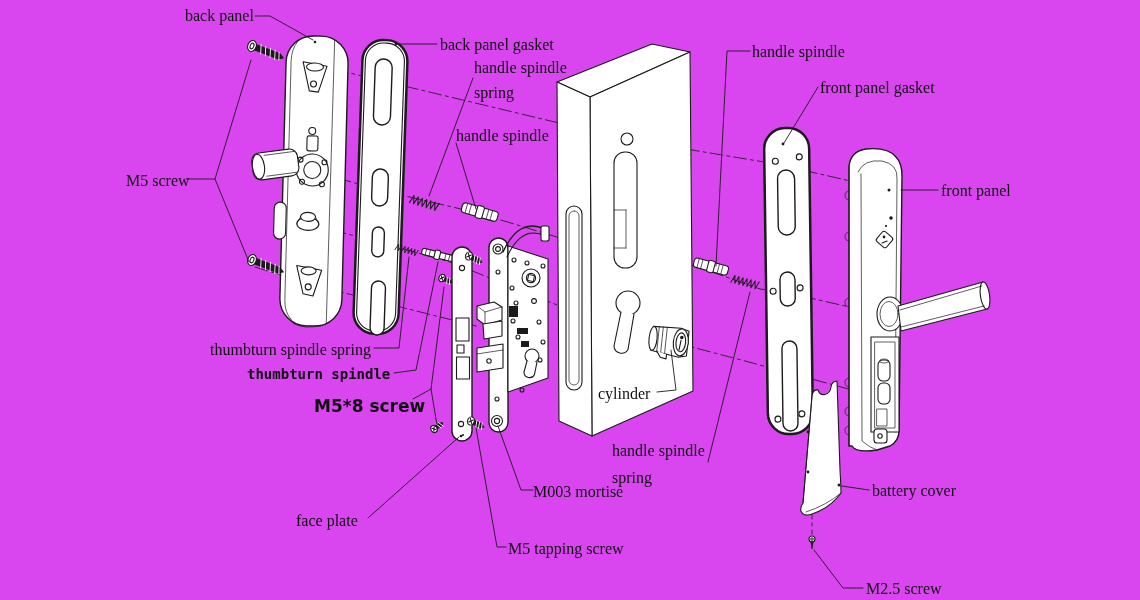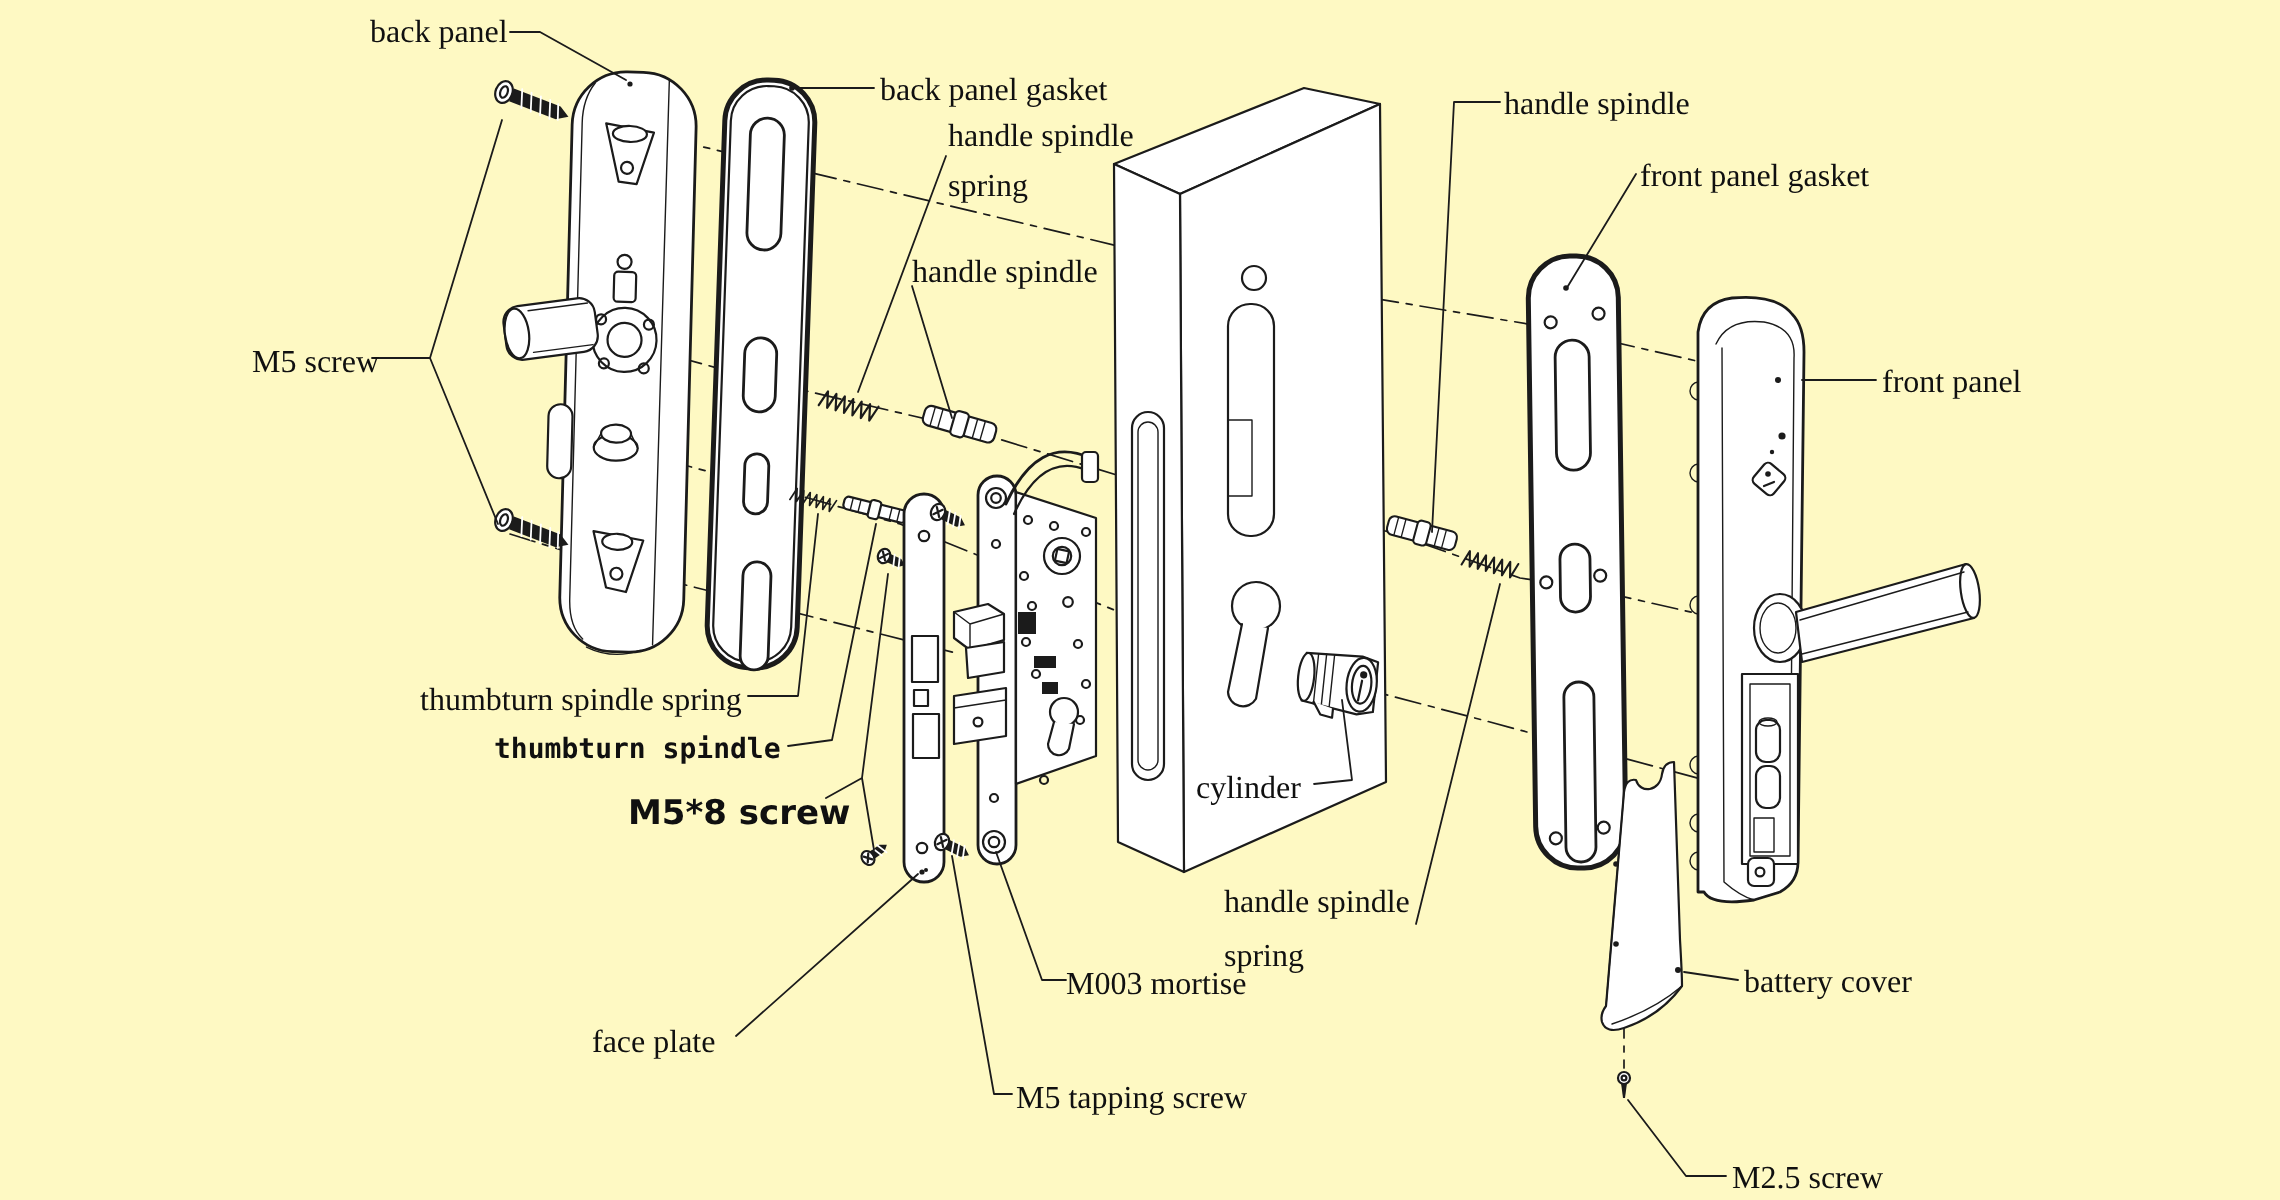--- a/index.html
+++ b/index.html
@@ -1,16 +1,16 @@
 <!DOCTYPE html>
 <html><head>
 <meta charset="utf-8">
 <style>
   html,body{margin:0;padding:0;background:#fff;}
-  .stage{width:1140px;height:600px;background:#fef9c3;position:relative;overflow:hidden;}
+  .stage{width:1140px;height:600px;background:#d946ef;position:relative;overflow:hidden;}
   svg{display:block;}
   svg *{stroke:#1b1b1b;fill:none;stroke-width:1.1;stroke-linecap:round;stroke-linejoin:round;}
   .w{fill:#ffffff;}
   .k{fill:#1b1b1b;stroke:none;}
   .thin{stroke-width:.7;}
   .med{stroke-width:1.4;}
   .thick{stroke-width:2.5;}
   .lead{stroke-width:.9;fill:none;}
   .axis{stroke-width:.85;stroke-dasharray:13 4 3 4;fill:none;}
   .dot{fill:#1b1b1b;stroke:none;}

